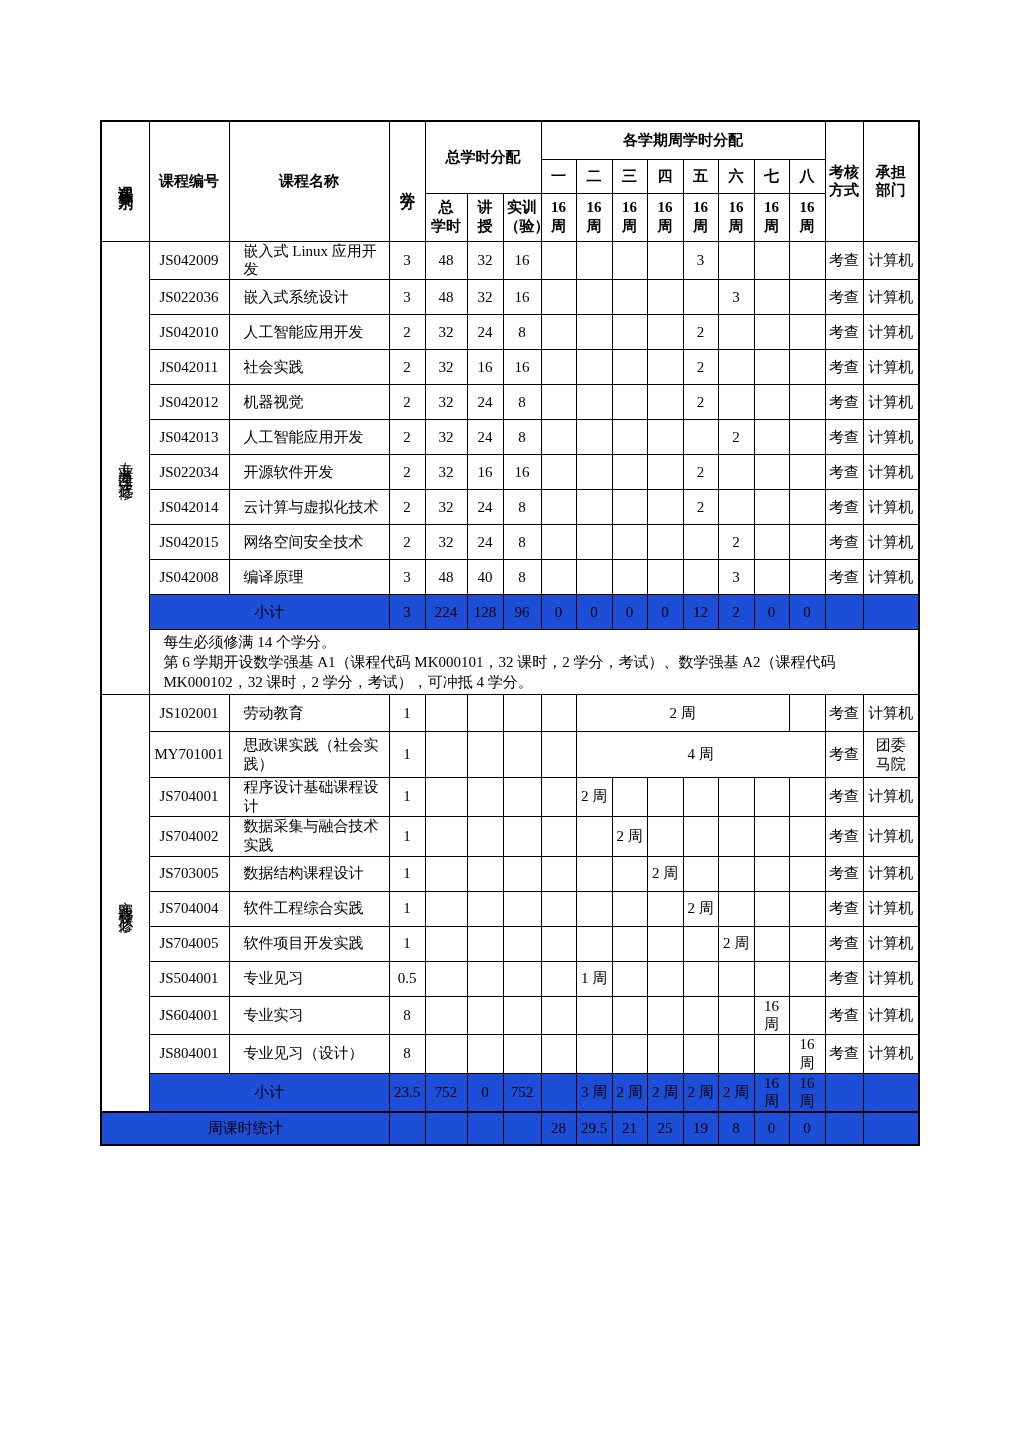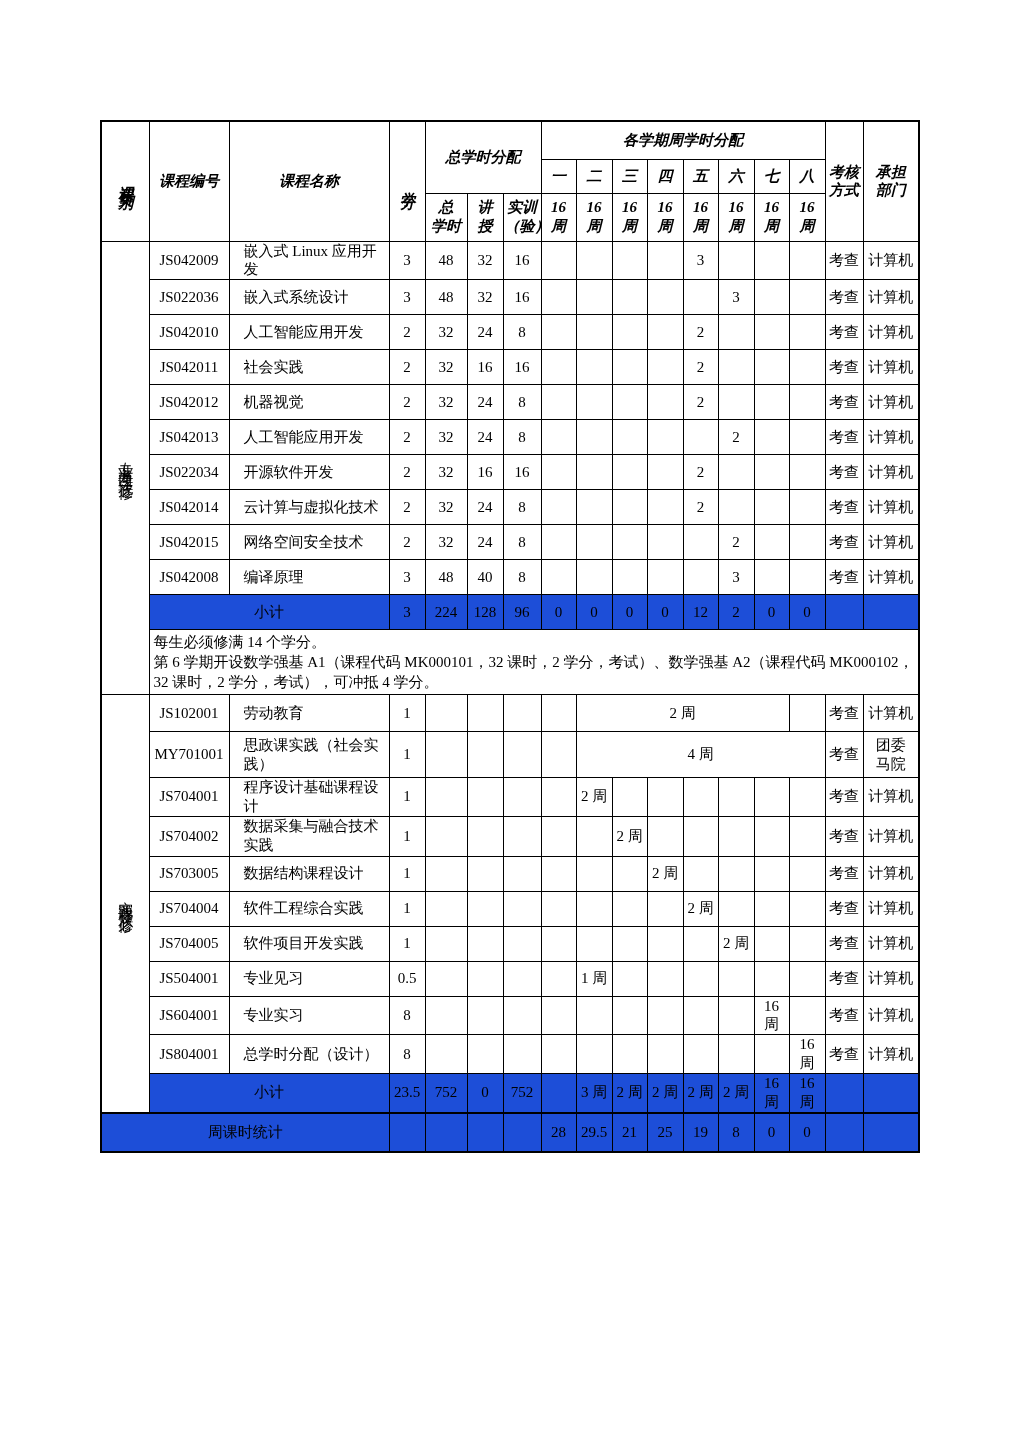--- a/index.html
+++ b/index.html
@@ -1,28 +1,28 @@
 <!DOCTYPE html>
 <html><head>
 <meta charset="utf-8">
 <style>
   html,body{margin:0;padding:0;background:#ffffff;}
   body{width:1024px;height:1448px;font-family:"Liberation Serif","DejaVu Serif",serif;color:#000;}
   .page{position:relative;width:1024px;height:1448px;background:#fff;overflow:hidden;}
   table.cur{position:absolute;left:100px;top:120px;width:818px;border-collapse:collapse;table-layout:fixed;border:2px solid #000;}
   td{border:1px solid #000;text-align:center;vertical-align:middle;font-size:15px;line-height:1.25;padding:0 1px;overflow:hidden;}
-  .hdr{font-weight:bold;font-style:italic;}
+  .hdr{font-weight:bold;}
   .name{text-align:left;padding-left:14px;padding-right:2px;}
   .pre{white-space:pre-line;margin-left:22px;}
   .v{writing-mode:vertical-rl;letter-spacing:3px;display:inline-block;white-space:nowrap;}
   .gray td{background:#1d4ed8;}
-  .note-cell{text-align:left;padding:2px 4px;line-height:20px;font-family:Liberation Serif, serif;}
+  .note-cell{text-align:left;padding:2px 14px;line-height:20px;font-family:Liberation Serif, serif;}
   tr.rh1{height:38px} tr.rh2{height:34px} tr.rh3{height:48px}
   tr.r35{height:35px} tr.r37{height:37px} tr.r46{height:46px} tr.r40{height:40px}
-  tr.r32{height:32px} tr.r33{height:39px} tr.r60{height:60px}
+  tr.r32{height:32px} tr.r33{height:33px} tr.r60{height:60px}
   tr.thick td{border-top:2px solid #000;}
 </style>
 </head>
 <body>
 
 <div class="page">
 <table class="cur">
 <colgroup>
 <col style="width:48px">
         <col style="width:80px">
@@ -445,21 +445,21 @@
           <td></td>
           <td></td>
           <td></td>
           <td>16 周</td>
           <td></td>
   <td>考查</td>
   <td>计算机</td>
 </tr>
 <tr class="r33">
   <td>JS804001</td>
-  <td class="name pre">总学时分配（设计）</td>
+  <td class="name pre">专业见习（设计）</td>
   <td>8</td>
   <td></td>
   <td></td>
   <td></td>
   <td></td>
           <td></td>
           <td></td>
           <td></td>
           <td></td>
           <td></td>

